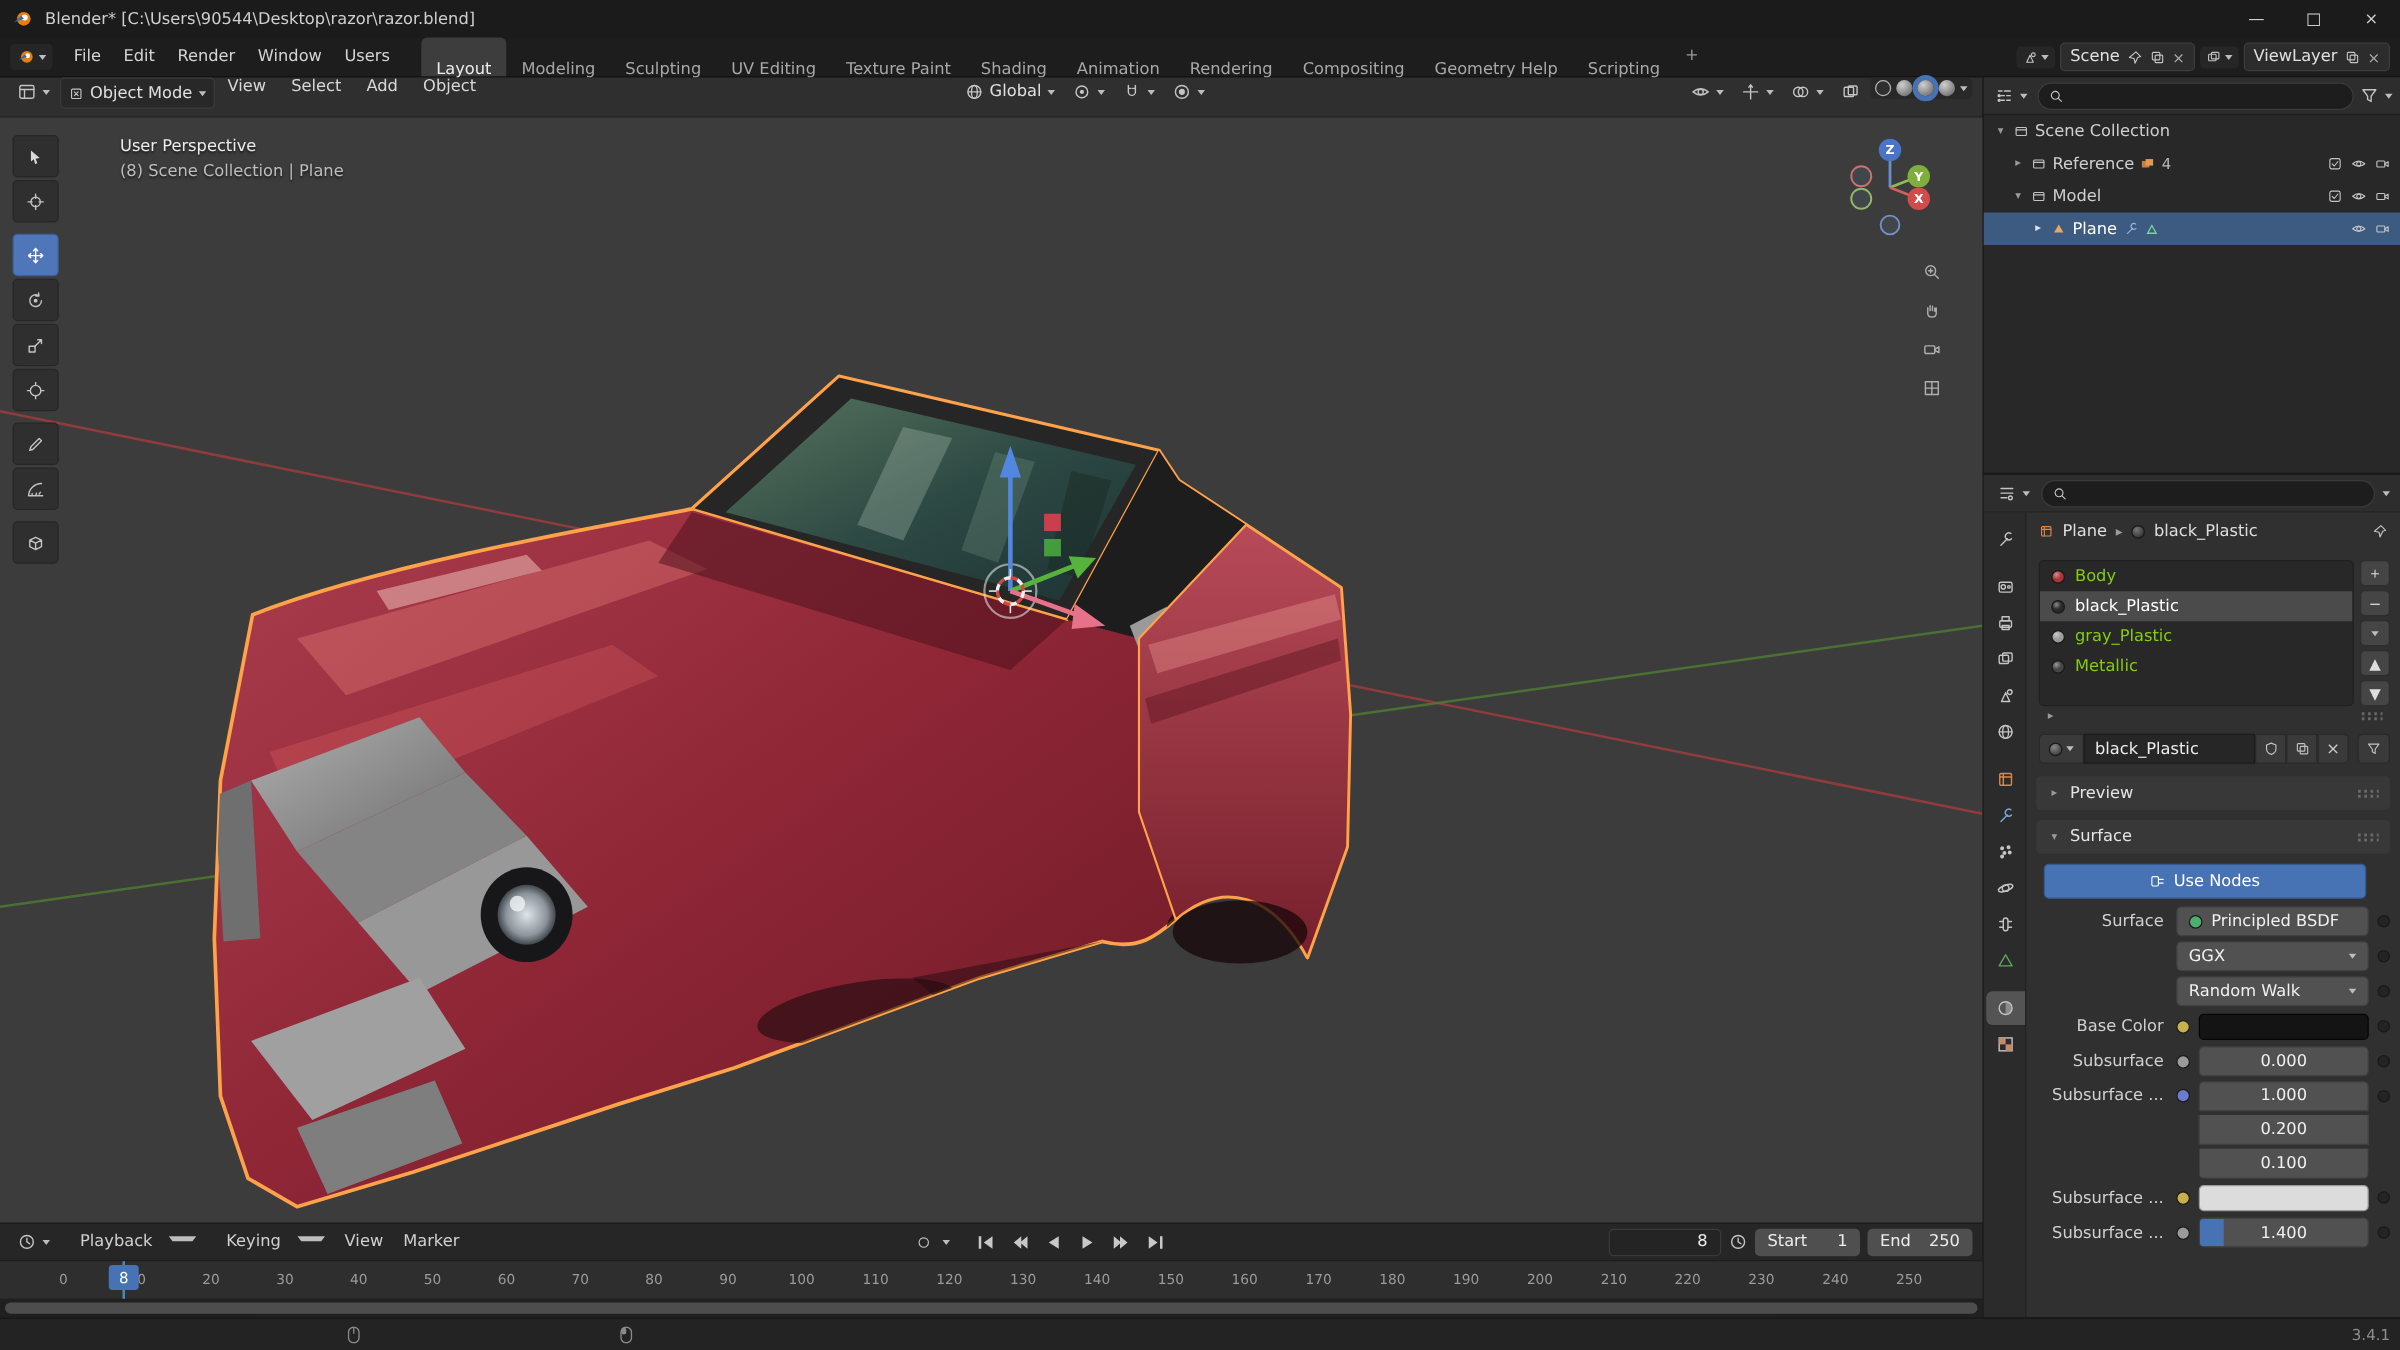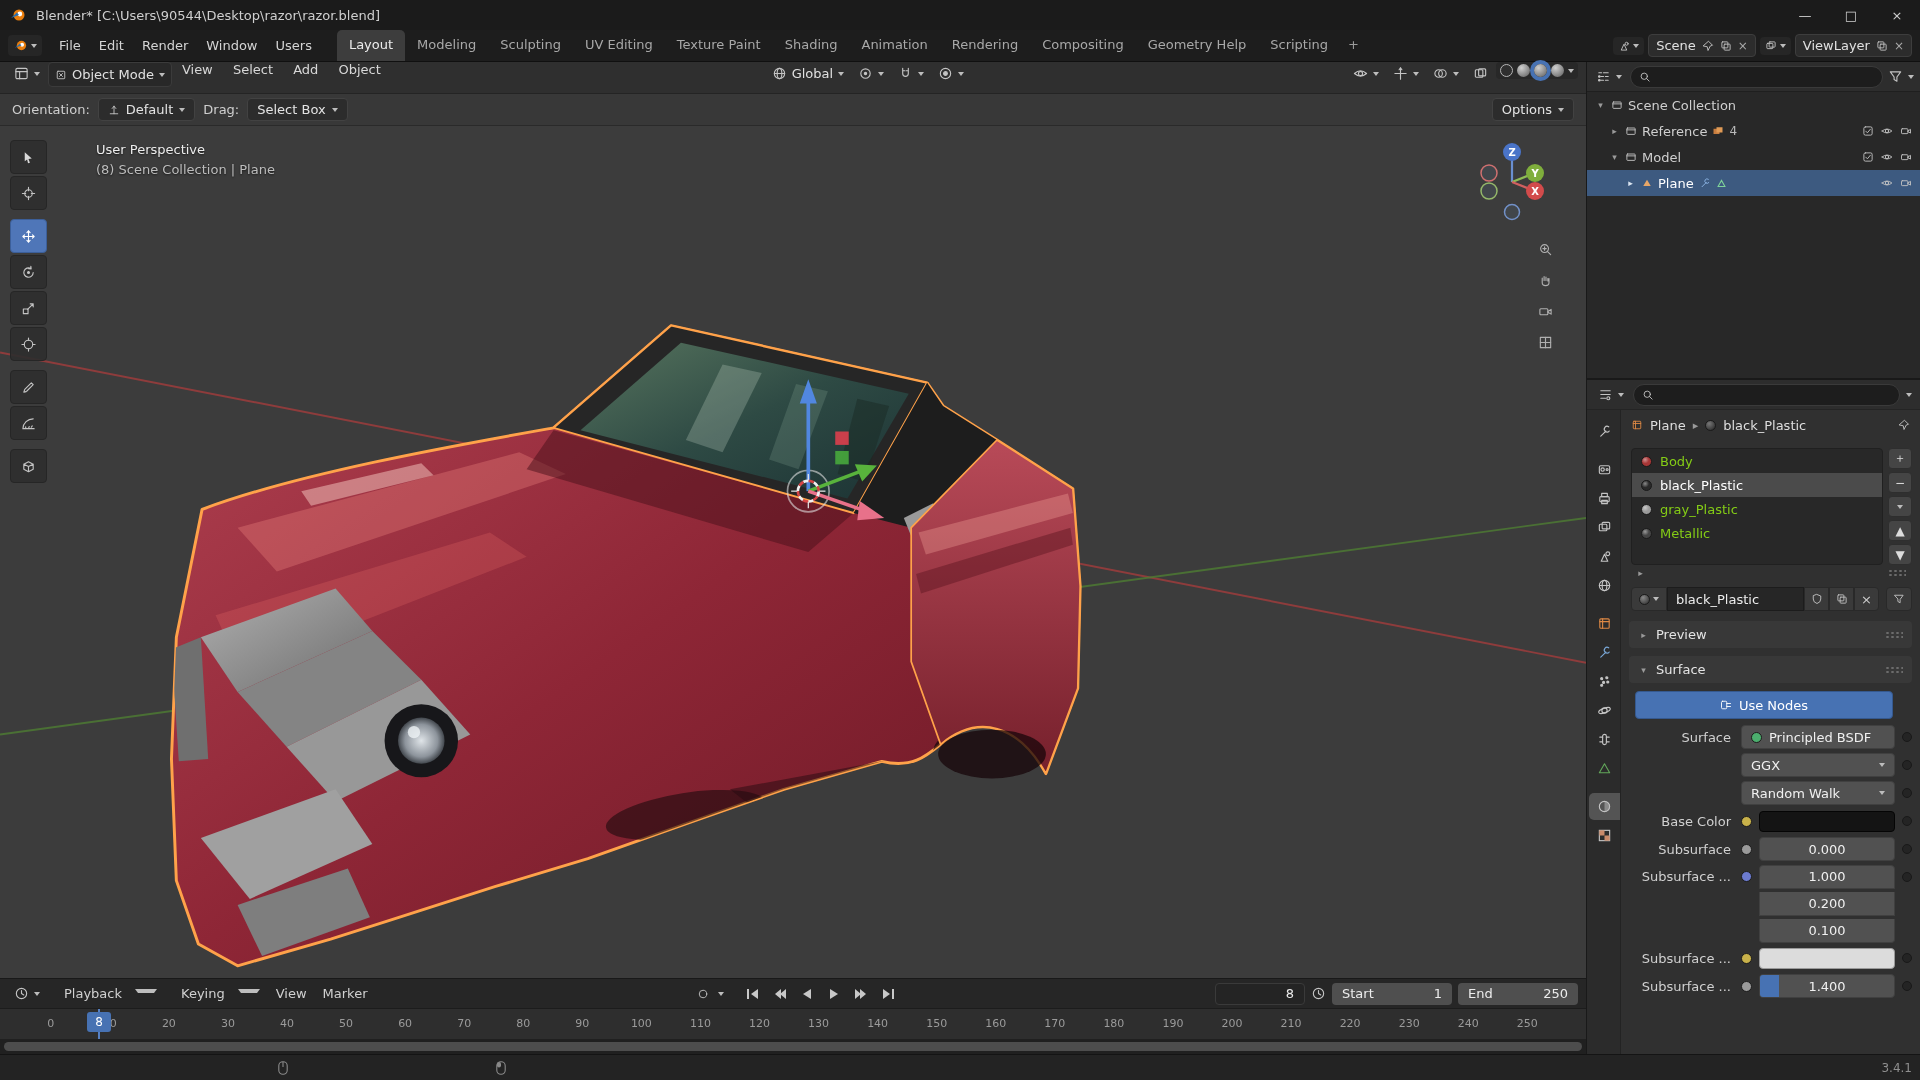--- a/index.html
+++ b/index.html
@@ -14,21 +14,21 @@
 
 .titlebar{height:30px;background:#1b1b1b;display:flex;align-items:center;padding-left:10px;flex:none;color:#cfcfcf}
 .title-text{margin-left:10px;font-size:13px}
 .win-controls{margin-left:auto;display:flex;height:100%}
 .win-btn{width:46px;display:flex;align-items:center;justify-content:center;color:#cfcfcf;font-size:13px}
 
 .topbar{height:32px;background:#1d1d1d;display:flex;align-items:center;border-bottom:1px solid #101010;flex:none;padding:0 8px}
 .menus{display:flex;margin-left:8px}
 .menus span{padding:4px 9px;border-radius:4px;color:#d4d4d4}
 .workspaces{display:flex;margin-left:16px;align-items:stretch;height:100%}
-.ws{padding:7px 12px 0;color:#a8a8a8;font-size:13px}
+.ws{padding:18px 12px 0;color:#a8a8a8;font-size:13px}
 .ws.active{background:#3d3d3d;color:#ececec;border-radius:5px 5px 0 0}
 .ws.add{color:#9a9a9a;padding:7px 8px 0}
 .top-right{margin-left:auto;display:flex;align-items:center;gap:4px}
 .mini-ic-btn{display:flex;align-items:center;gap:3px;padding:3px 5px;background:#262626;border-radius:4px}
 .top-field{display:flex;align-items:center;gap:6px;background:#2c2c2c;border:1px solid #3d3d3d;border-radius:4px;padding:0 7px;height:23px;color:#e0e0e0}
 .top-field .x{color:#aaa;font-size:12px}
 
 .vp-header{height:32px;background:#2f2f2f;border-bottom:1px solid #242424;display:flex;align-items:flex-start;padding:0 8px;gap:2px;flex:none}
 .hdr-btn{display:inline-flex;align-items:center;gap:5px;padding:4px 6px;border-radius:4px;color:#e0e0e0}
 .hdr-btn.boxed{background:#282828;border:1px solid #3b3b3b}
@@ -55,21 +55,21 @@
 .side-tools{position:absolute;right:33px;top:116px;display:flex;flex-direction:column;gap:16px;align-items:center;opacity:.85}
 
 .timeline{height:76px;background:#232323;border-top:1px solid #191919;flex:none;display:flex;flex-direction:column}
 .tl-header{height:30px;display:flex;align-items:center;padding:0 8px;gap:2px;background:#262626;border-bottom:1px solid #1c1c1c}
 .tl-header .menus2{display:flex}
 .menus2 span{padding:3px 8px;color:#d0d0d0;display:inline-flex;align-items:center;gap:5px}
 .tl-center{display:flex;align-items:center;gap:3px;margin:0 auto}
 .pb-btn{width:24px;height:22px;display:flex;align-items:center;justify-content:center;border-radius:3px}
 .tl-right{display:flex;align-items:center;gap:6px}
 .frame-field{width:90px;height:22px;background:#242424;border:1px solid #3a3a3a;border-radius:4px;display:flex;align-items:center;justify-content:flex-end;padding:0 10px;color:#ececec}
-.range-field{height:22px;background:#4f4f4f;border-radius:4px;display:flex;align-items:center;justify-content:space-between;padding:0 10px;color:#ececec;width:120px}
+.range-field{height:22px;background:#4f4f4f;border-radius:4px;display:flex;align-items:center;justify-content:space-between;padding:0 10px;color:#ececec;width:84px}
 .tl-ruler{height:30px;position:relative;background:#2e2e2e}
 .tick{position:absolute;top:8px;transform:translateX(-50%);font-size:11px;color:#9b9b9b}
 .playhead{position:absolute;top:0;bottom:-2px;width:2px;background:#5680c2}
 .ph-badge{position:absolute;top:3px;left:50%;transform:translateX(-50%);background:#4772b3;border-radius:3px;min-width:24px;height:20px;display:flex;align-items:center;justify-content:center;color:#fff;font-size:12px}
 .tl-scroll{flex:1;position:relative;background:#202020}
 .scrollbar{position:absolute;left:4px;right:4px;top:3px;height:9px;background:#4d4d4d;border-radius:5px}
 
 .statusbar{height:26px;background:#232323;border-top:1px solid #141414;display:flex;align-items:center;padding:0 8px;color:#9a9a9a;font-size:12px;flex:none;gap:8px}
 .version{margin-left:auto;color:#8f8f8f}
 
@@ -301,40 +301,20 @@
         </span>
         <span class="pill">
           <span class="sph wire"></span>
           <span class="sph"></span>
           <span class="sph active-shade"></span>
           <span class="sph"></span>
           <span class="chev"></span>
         </span>
       </div>
 
-      <div class="vp-sub">
-        <span>Orientation:</span>
-        <span class="drop">
-          <svg class="ic small" viewBox="0 0 16 16">
-              <path d="M8 13 V3 M8 3 L5.5 6 M8 3 L10.5 6 M3 13 H13"></path>
-            </svg>
-          <span>Default</span>
-          <span class="chev"></span>
-        </span>
-        <span>Drag:</span>
-        <span class="drop">
-          <span>Select Box</span>
-          <span class="chev"></span>
-        </span>
-        <span class="flex1"></span>
-        <span class="drop">
-          <span>Options</span>
-          <span class="chev"></span>
-        </span>
-      </div>
 
       <div class="canvas">
         <svg class="scene-svg" viewBox="0 0 1295 700" preserveAspectRatio="none">
           <defs>
             <linearGradient id="gBody" x1="0" y1="0" x2="1" y2="1">
               <stop offset="0" stop-color="#b24252"></stop>
                 <stop offset="0.5" stop-color="#8e2636"></stop>
                 <stop offset="1" stop-color="#671723"></stop>
             </linearGradient>
             <linearGradient id="gDoor" x1="0" y1="0" x2="0" y2="1">

